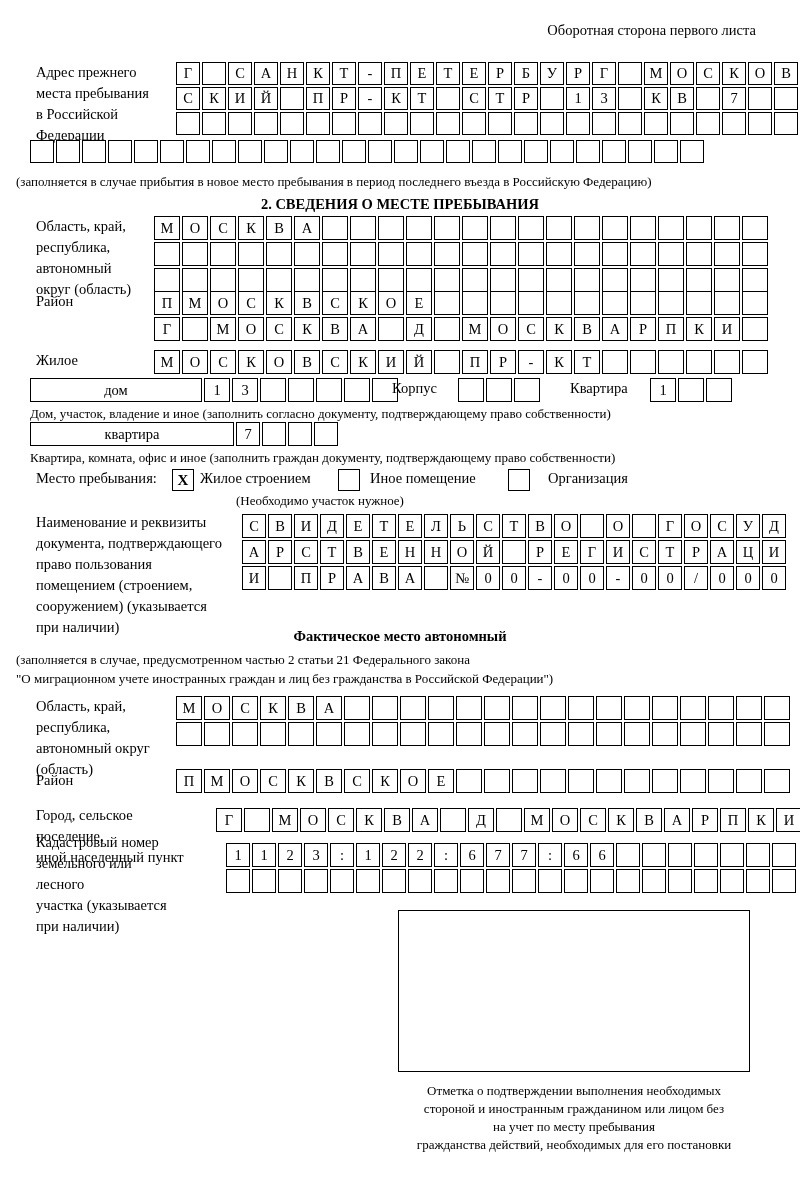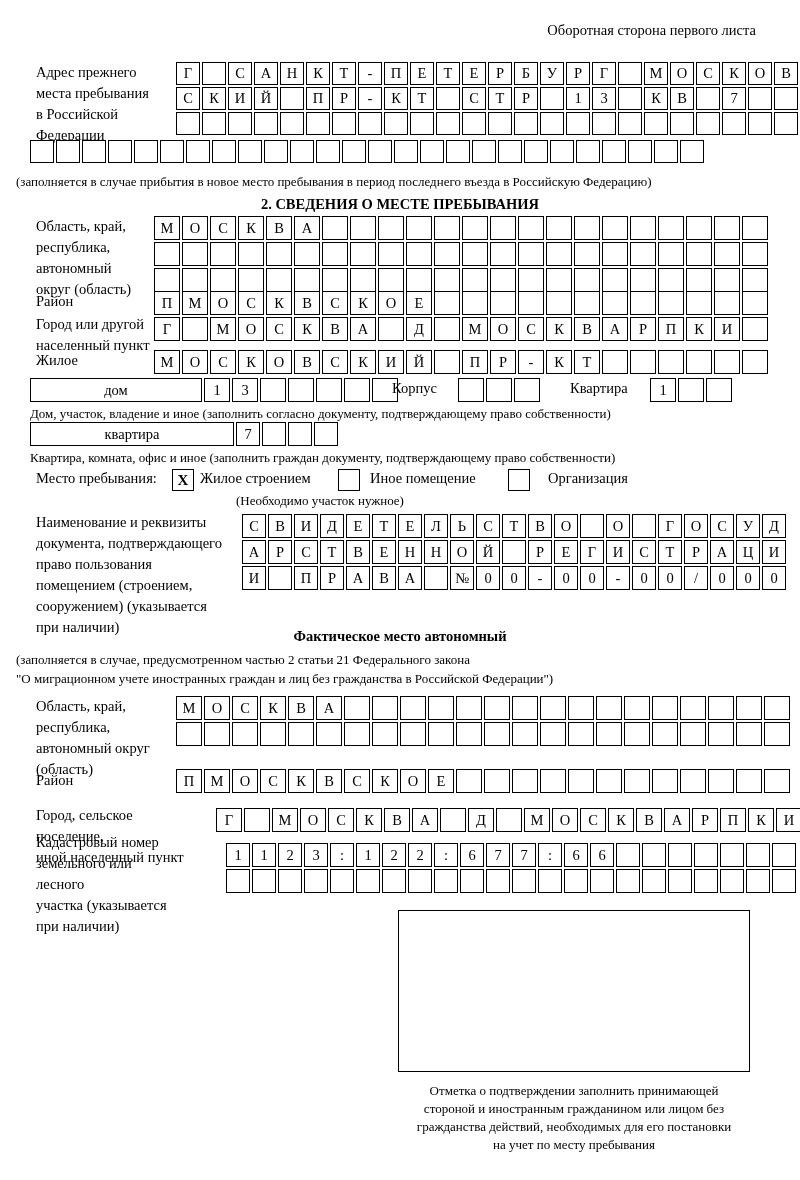--- a/index.html
+++ b/index.html
@@ -328,22 +328,20 @@
         <div class="cell" style="width: 26px; height: 24px; line-height: 22px;"></div>
         <div class="cell" style="width: 26px; height: 24px; line-height: 22px;"></div>
         <div class="cell" style="width: 26px; height: 24px; line-height: 22px;"></div>
         <div class="cell" style="width: 26px; height: 24px; line-height: 22px;"></div>
         <div class="cell" style="width: 26px; height: 24px; line-height: 22px;"></div>
         <div class="cell" style="width: 26px; height: 24px; line-height: 22px;"></div>
         <div class="cell" style="width: 26px; height: 24px; line-height: 22px;"></div>
       </div>
     </div>
 
-  <div class="abs lbl" style="left:36px; top:314px; width:120px;">Город или другой
-населенный пункт</div>
   <div class="abs" id="s2-city" style="left:154px; top:317px;">
       <div class="cells rowgrid">
         <div class="cell" style="width: 26px; height: 24px; line-height: 22px;">Г</div>
         <div class="cell" style="width: 26px; height: 24px; line-height: 22px;"></div>
         <div class="cell" style="width: 26px; height: 24px; line-height: 22px;">М</div>
         <div class="cell" style="width: 26px; height: 24px; line-height: 22px;">О</div>
         <div class="cell" style="width: 26px; height: 24px; line-height: 22px;">С</div>
         <div class="cell" style="width: 26px; height: 24px; line-height: 22px;">К</div>
         <div class="cell" style="width: 26px; height: 24px; line-height: 22px;">В</div>
         <div class="cell" style="width: 26px; height: 24px; line-height: 22px;">А</div>
@@ -686,19 +684,19 @@
         <div class="cell" style="width: 24px; height: 24px; line-height: 22px;"></div>
         <div class="cell" style="width: 24px; height: 24px; line-height: 22px;"></div>
         <div class="cell" style="width: 24px; height: 24px; line-height: 22px;"></div>
         <div class="cell" style="width: 24px; height: 24px; line-height: 22px;"></div>
         <div class="cell" style="width: 24px; height: 24px; line-height: 22px;"></div>
       </div>
     </div>
 
   <div class="abs bigbox" style="left:398px; top:910px; width:352px; height:162px;"></div>
   <div class="abs foot-note" id="stamp-caption" style="left:390px; top:1082px; width:368px;">
-      <div>Отметка о подтверждении заполнить принимающей</div>
+      <div>Отметка о подтверждении выполнения необходимых</div>
       <div>стороной и иностранным гражданином или лицом без</div>
+      <div>на учет по месту пребывания</div>
       <div>гражданства действий, необходимых для его постановки</div>
-      <div>на учет по месту пребывания</div>
     </div>
 
 </div>
 
 </body></html>

